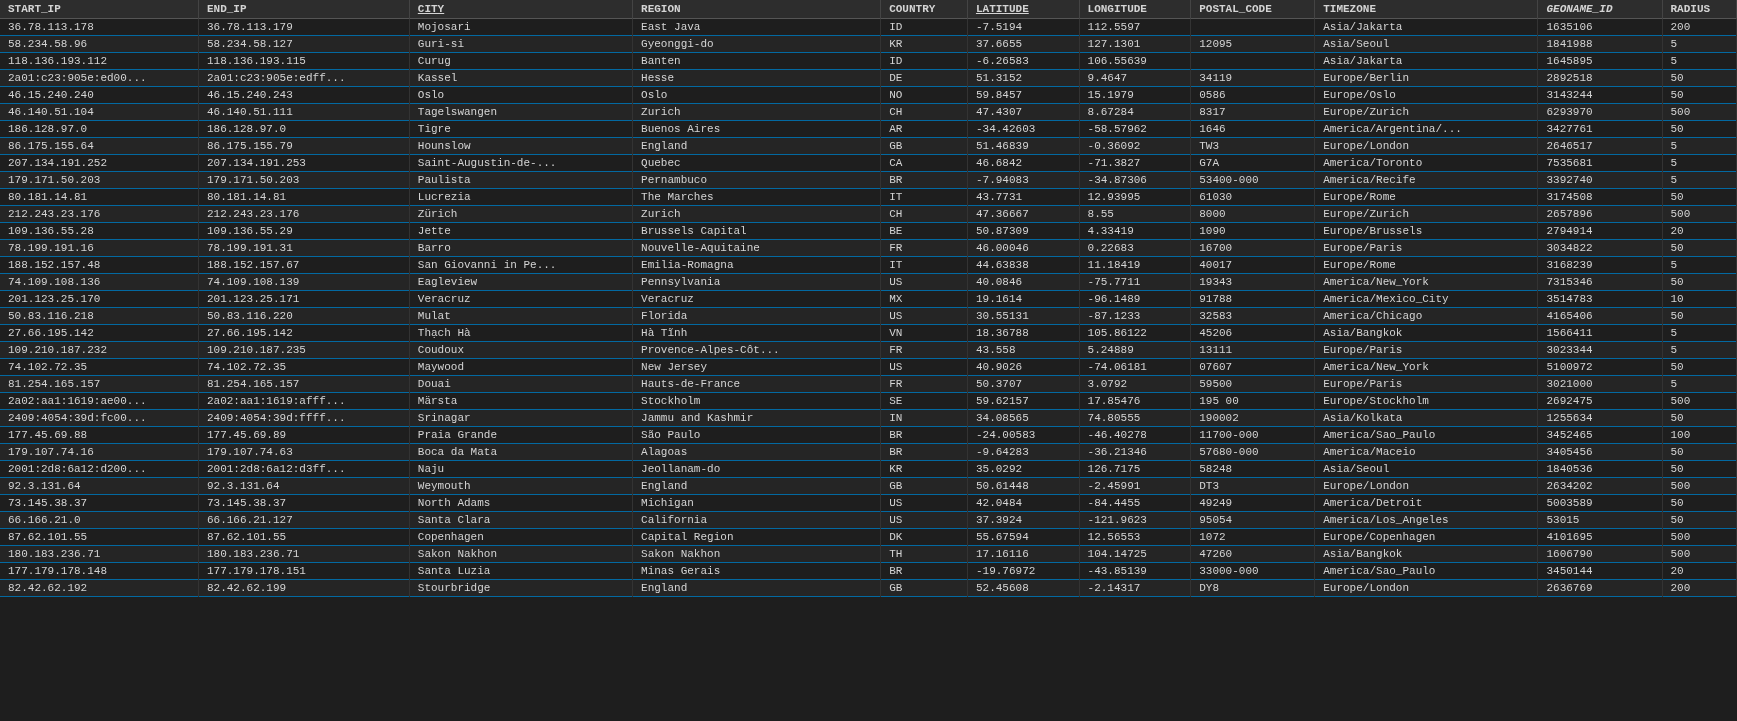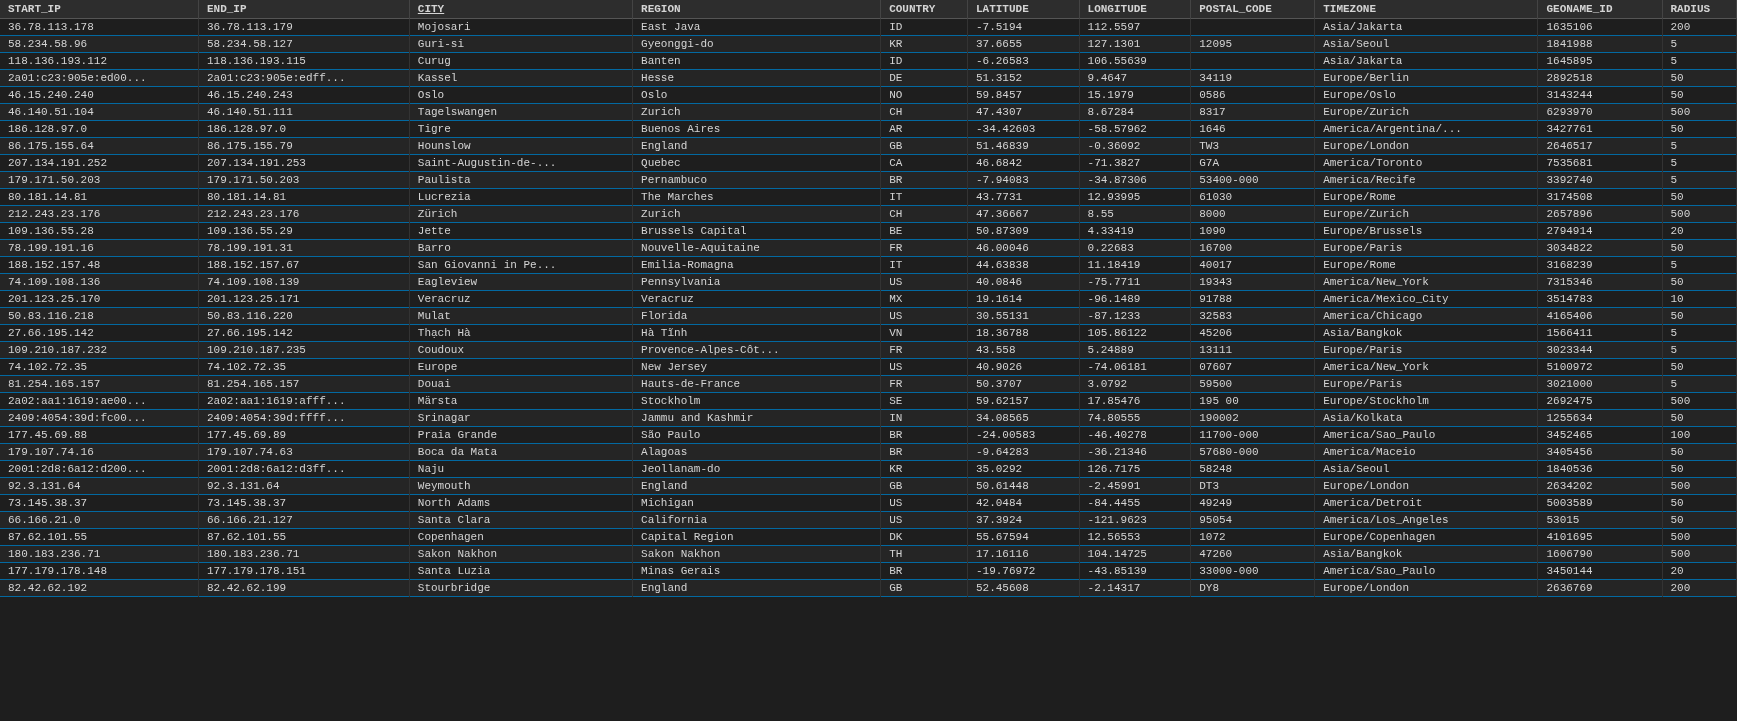--- a/index.html
+++ b/index.html
@@ -45,25 +45,25 @@
       border-right: 1px solid #333;
       max-width: 200px;
       overflow: hidden;
       text-overflow: ellipsis;
     }
     .col-start-ip { min-width: 160px; }
     .col-end-ip { min-width: 170px; }
     .col-city { min-width: 180px; text-decoration: underline; }
     .col-region { min-width: 200px; }
     .col-country { min-width: 70px; }
-    .col-latitude { min-width: 90px; }
+    .col-latitude { min-width: 90px; text-decoration: underline; }
     .col-longitude { min-width: 90px; }
     .col-postal { min-width: 100px; }
     .col-timezone { min-width: 180px; }
-    .col-geoname { min-width: 100px; }
+    .col-geoname { min-width: 100px; font-style: italic; }
     .col-radius { min-width: 60px; }
   </style>
 </head>
 <body>
 
 <table>
   <thead>
     <tr>
       <th class="col-start-ip">START_IP</th>
       <th class="col-end-ip">END_IP</th>
@@ -335,21 +335,21 @@
         <td>43.558</td>
         <td>5.24889</td>
         <td>13111</td>
         <td>Europe/Paris</td>
         <td>3023344</td>
         <td>5</td>
       </tr>
       <tr>
         <td>74.102.72.35</td>
         <td>74.102.72.35</td>
-        <td>Europe</td>
+        <td>Maywood</td>
         <td>New Jersey</td>
         <td>US</td>
         <td>40.9026</td>
         <td>-74.06181</td>
         <td>07607</td>
         <td>America/New_York</td>
         <td>5100972</td>
         <td>50</td>
       </tr>
       <tr>

